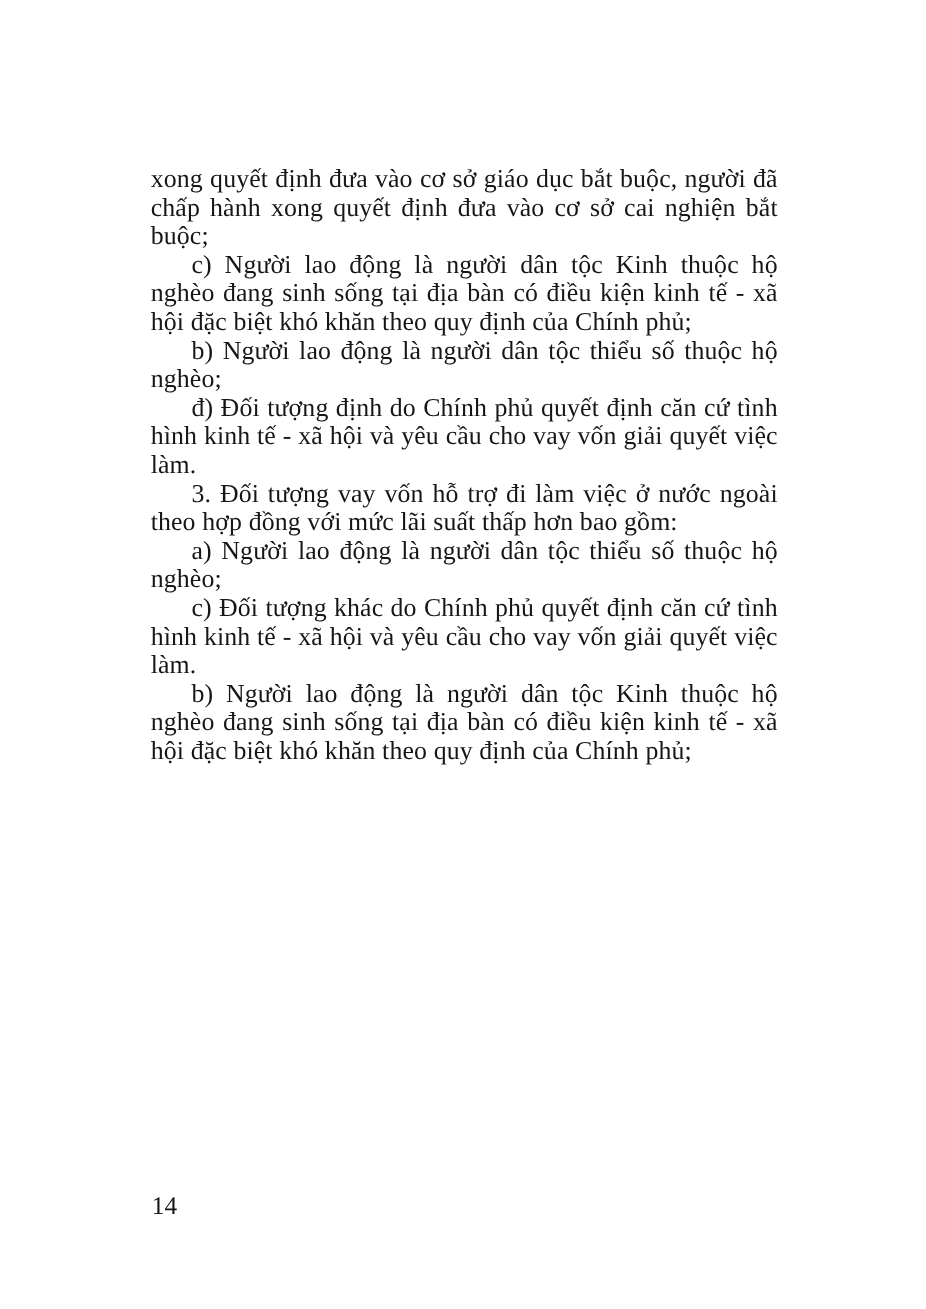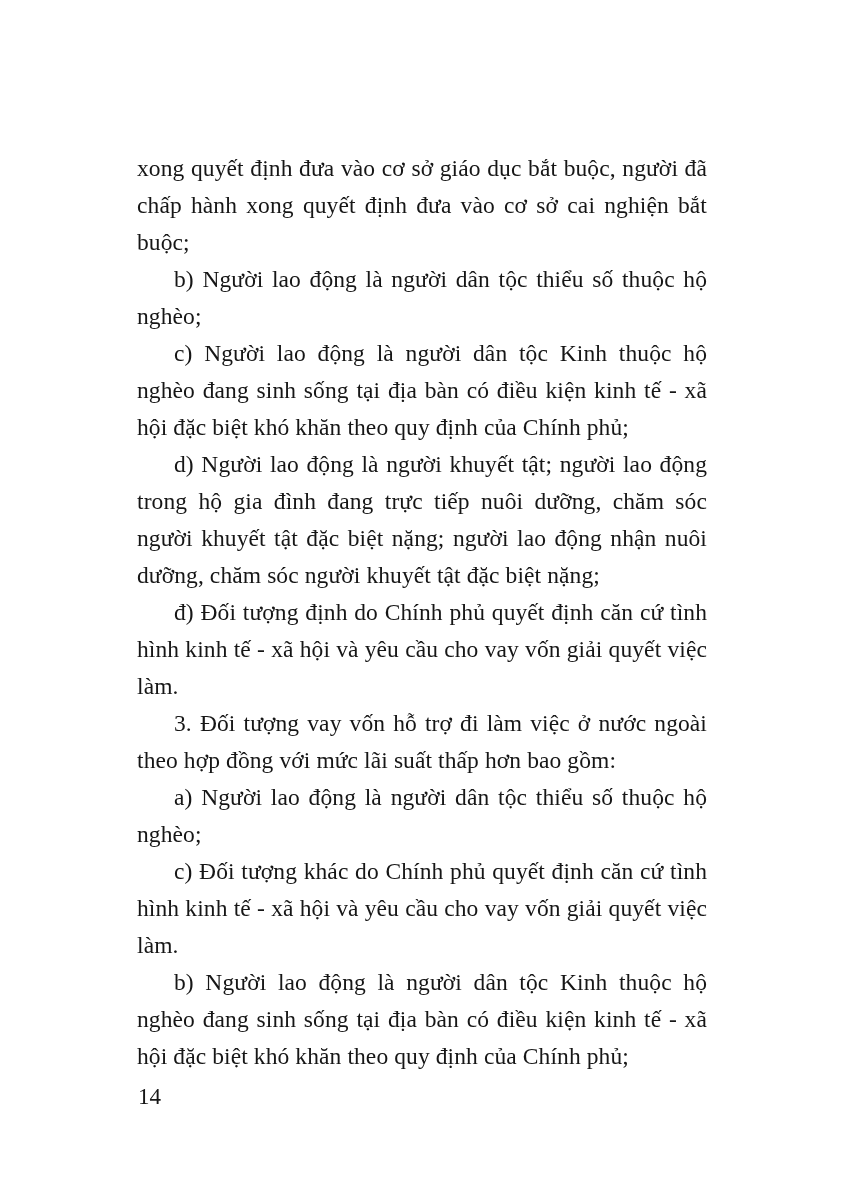--- a/index.html
+++ b/index.html
@@ -18,21 +18,21 @@
     height: 1190px;
     background: #ffffff;
     overflow: hidden;
   }
   .text-block {
     position: absolute;
     left: 137px;
     top: 150px;
     width: 570px;
     font-size: 23.5px;
-    line-height: 37px;
+    line-height: 26px;
     color: #161616;
     text-align: justify;
     letter-spacing: 0.1px;
   }
   .para {
     margin: 0;
     padding: 0;
   }
   .para.indent {
     text-indent: 37px;
@@ -46,23 +46,22 @@
     color: #161616;
     margin-top: 24px;
   }
 </style>
 </head>
 <body>
 
 <div class="page">
   <div class="text-block">
       <p class="para">xong quyết định đưa vào cơ sở giáo dục bắt buộc, người đã chấp hành xong quyết định đưa vào cơ sở cai nghiện bắt buộc;</p>
+      <p class="para indent">c) Người lao động là người dân tộc Kinh thuộc hộ nghèo đang sinh sống tại địa bàn có điều kiện kinh tế - xã hội đặc biệt khó khăn theo quy định của Chính phủ;</p>
       <p class="para indent">b) Người lao động là người dân tộc thiểu số thuộc hộ nghèo;</p>
-      <p class="para indent">c) Người lao động là người dân tộc Kinh thuộc hộ nghèo đang sinh sống tại địa bàn có điều kiện kinh tế - xã hội đặc biệt khó khăn theo quy định của Chính phủ;</p>
-      <p class="para indent">d) Người lao động là người khuyết tật; người lao động trong hộ gia đình đang trực tiếp nuôi dưỡng, chăm sóc người khuyết tật đặc biệt nặng; người lao động nhận nuôi dưỡng, chăm sóc người khuyết tật đặc biệt nặng;</p>
       <p class="para indent">đ) Đối tượng định do Chính phủ quyết định căn cứ tình hình kinh tế - xã hội và yêu cầu cho vay vốn giải quyết việc làm.</p>
       <p class="para indent">3. Đối tượng vay vốn hỗ trợ đi làm việc ở nước ngoài theo hợp đồng với mức lãi suất thấp hơn bao gồm:</p>
       <p class="para indent">a) Người lao động là người dân tộc thiểu số thuộc hộ nghèo;</p>
       <p class="para indent">c) Đối tượng khác do Chính phủ quyết định căn cứ tình hình kinh tế - xã hội và yêu cầu cho vay vốn giải quyết việc làm.</p>
       <p class="para indent">b) Người lao động là người dân tộc Kinh thuộc hộ nghèo đang sinh sống tại địa bàn có điều kiện kinh tế - xã hội đặc biệt khó khăn theo quy định của Chính phủ;</p>
     </div>
   <div class="page-number">14</div>
 </div>
 
 </body></html>

